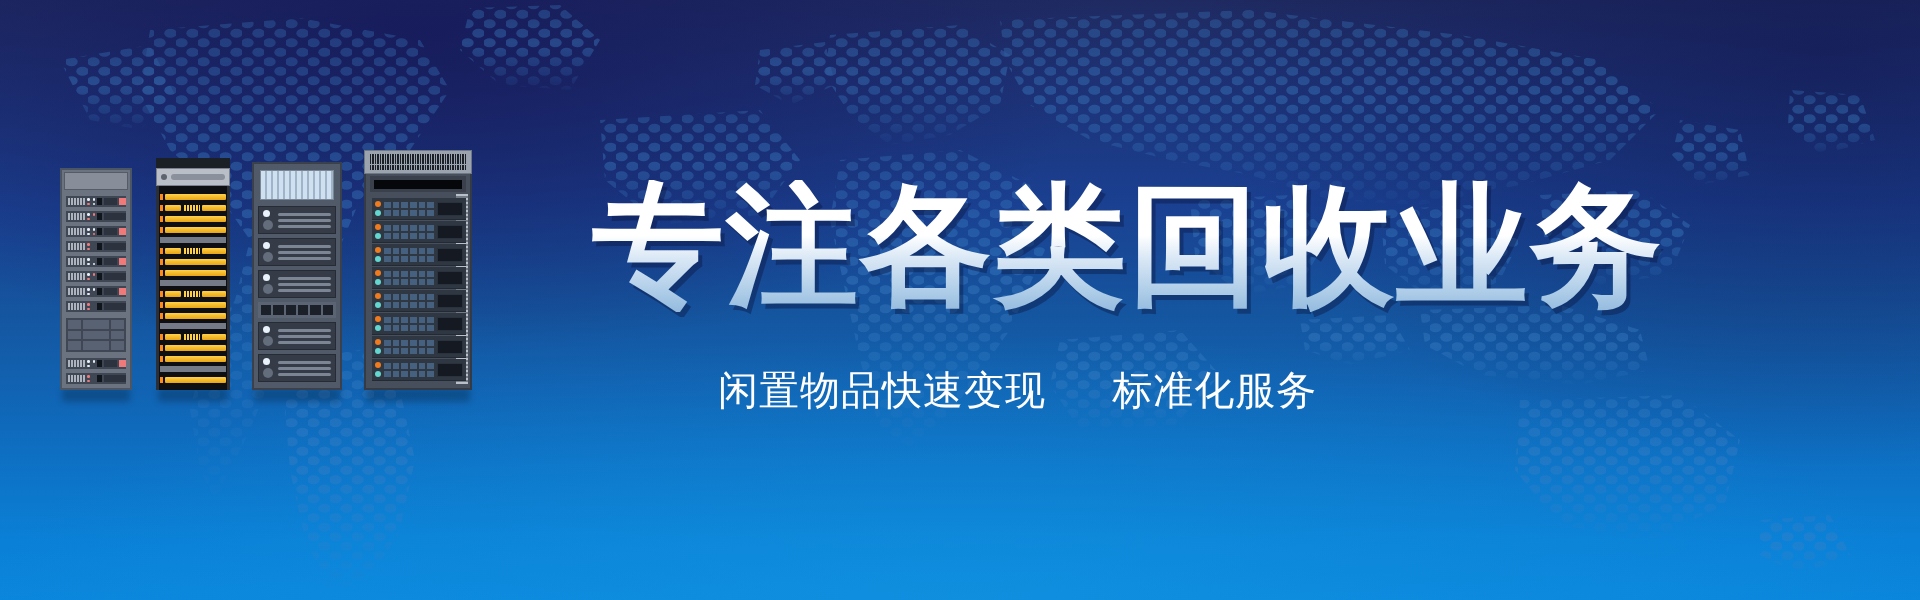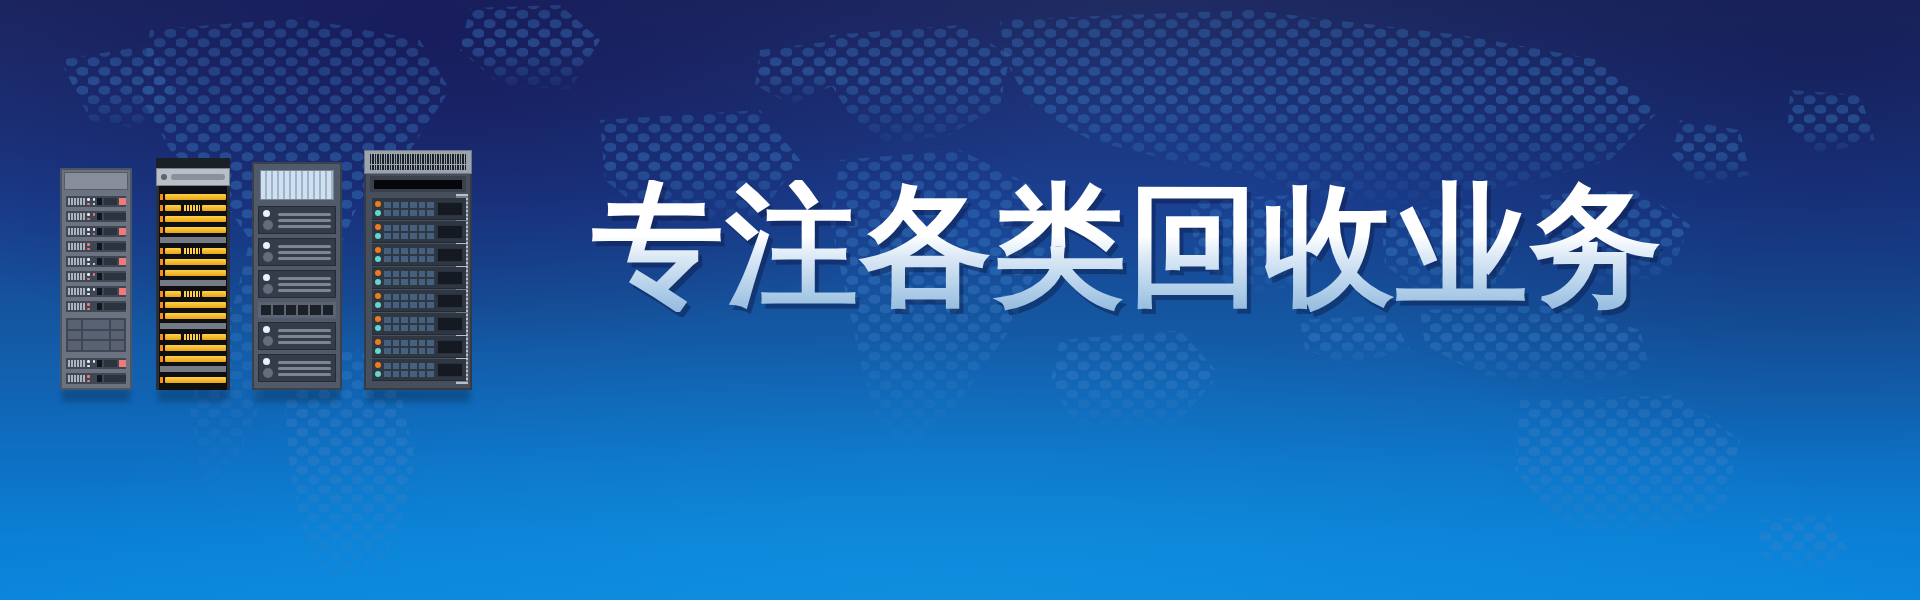--- a/index.html
+++ b/index.html
@@ -636,14 +636,19 @@
           </div>
           <div class="scr"></div>
         </div>
     </div>
 
   </div>
 
   <div class="headline-shadow">专注各类回收业务</div>
   <h1 class="headline">专注各类回收业务</h1>
 
+  <div class="subtitle">
+    <span>闲置物品快速变现</span>
+    <span class="gap"></span>
+    <span>标准化服务</span>
+  </div>
 
 </div>
 
 </body></html>

